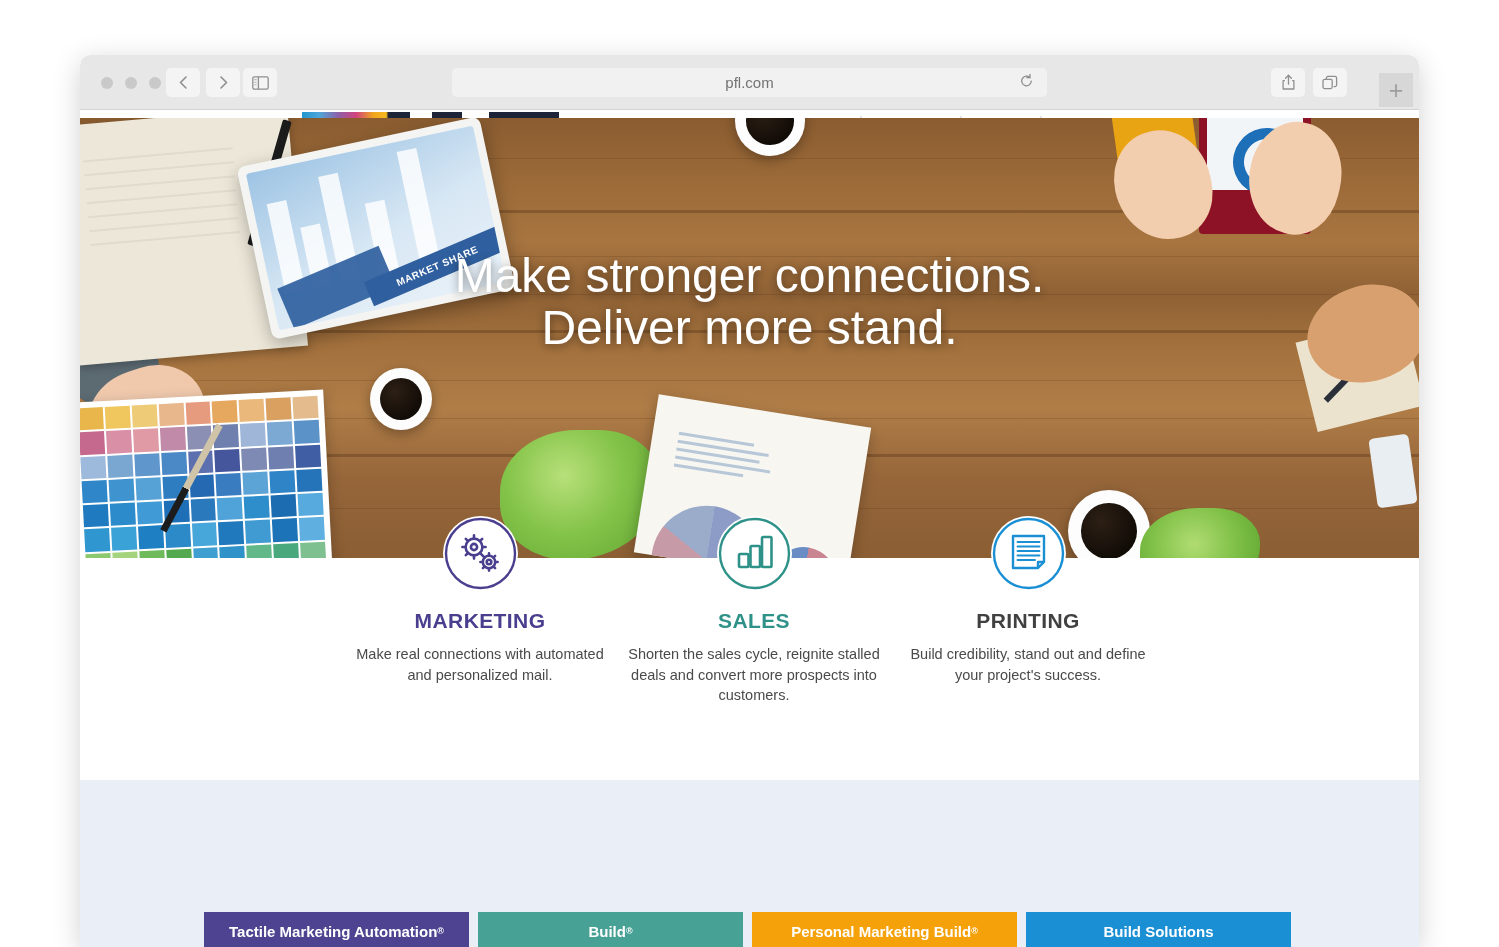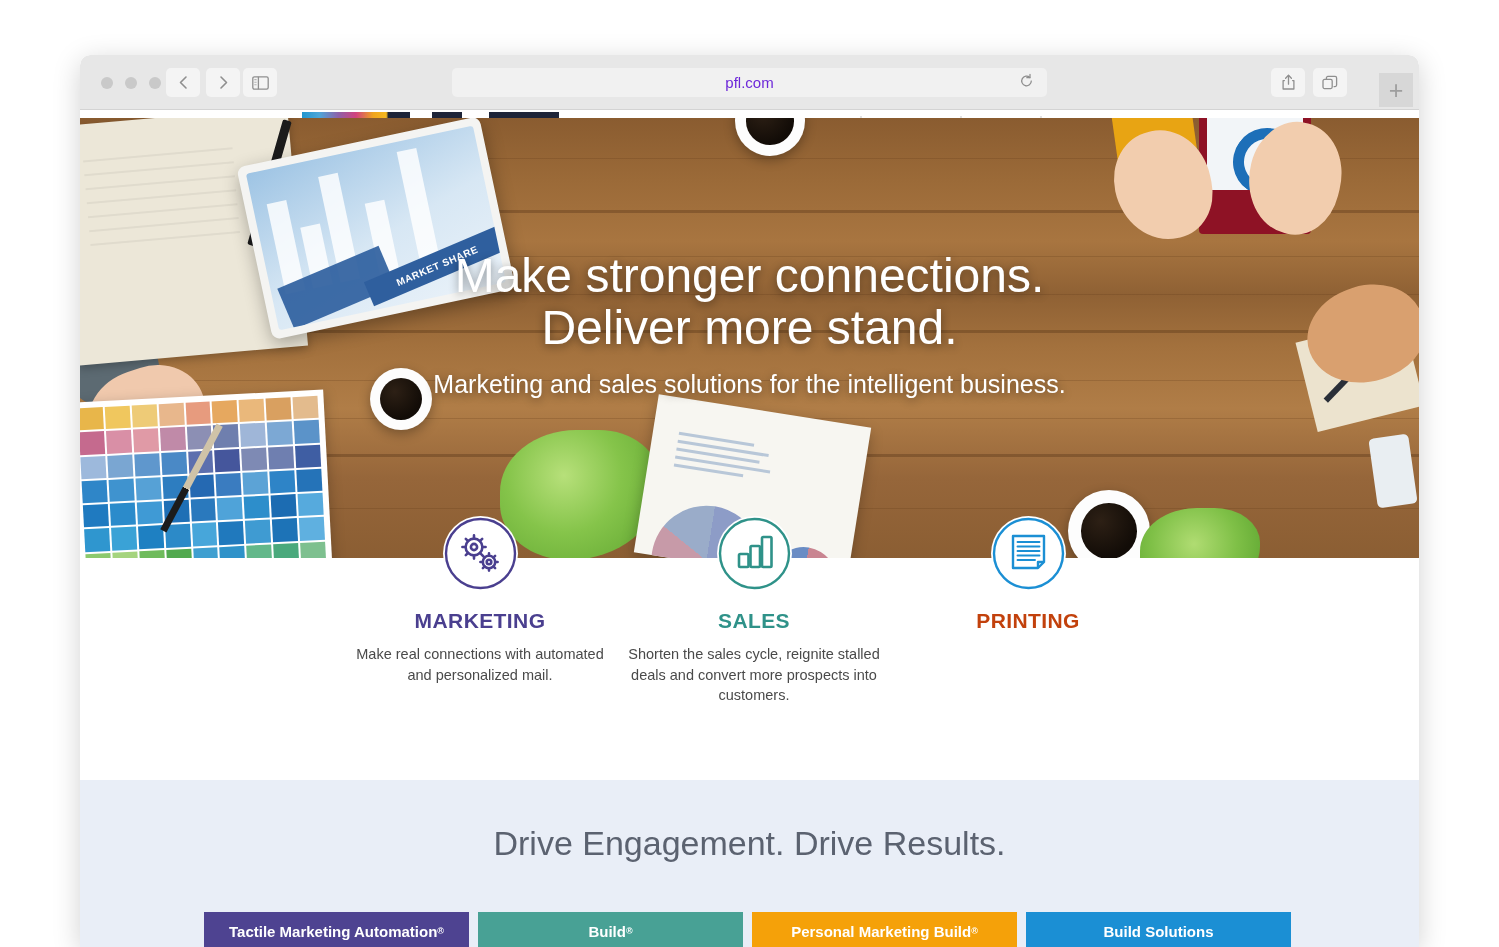--- a/index.html
+++ b/index.html
@@ -47,21 +47,21 @@
   #sidebar-btn { position: absolute; left: 163px; top: 13px; }
 
   #address-bar {
     position: absolute; left: 372px; top: 13px;
     width: 595px; height: 29px;
     background: #f1f1f1;
     border-radius: 5px;
     display: flex; align-items: center; justify-content: center;
   }
   #url-text {
-    font-size: 15px; color: #6d28d9;
+    font-size: 15px; color: #737373;
     font-family: "Liberation Sans", sans-serif;
   }
   #reload-icon {
     position: absolute; right: 13px; top: 50%;
     transform: translateY(-50%);
     color: #8d8d8d;
   }
 
   .right-btns { position: absolute; right: 72px; top: 13px; display: flex; gap: 8px; }
   #new-tab-btn {
@@ -533,21 +533,20 @@
       <div class="hand" id="hand-r1"></div>
       <div class="hand" id="hand-r2"></div>
       <div id="notepad-r"></div>
       <div id="pen-r"></div>
       <div class="hand" id="hand-r3"></div>
       <div id="phone-r"></div>
 
       <div id="hero-copy">
         <div class="hero-line">Make stronger connections.</div>
         <div class="hero-line">Deliver more stand.</div>
-        <div id="hero-sub">Marketing and sales solutions for the intelligent business.</div>
       </div>
     </div>
 
     <div id="features">
 
       <div class="feature" id="feature-marketing">
         <div class="f-badge">
           <svg width="75" height="75" viewBox="0 0 75 75">
             <circle cx="37.5" cy="37.5" r="34.5" fill="none" stroke="#4a3f8f" stroke-width="2.4"></circle>
             <g fill="none" stroke="#4a3f8f" stroke-width="2.6">
@@ -591,26 +590,26 @@
             </g>
             <g stroke="#1b8fd4" stroke-width="1.9" stroke-linecap="round">
               <line x1="26.5" y1="26" x2="48.5" y2="26"></line>
               <line x1="26.5" y1="30.5" x2="48.5" y2="30.5"></line>
               <line x1="26.5" y1="35" x2="48.5" y2="35"></line>
               <line x1="26.5" y1="39.5" x2="48.5" y2="39.5"></line>
               <line x1="26.5" y1="44" x2="44" y2="44"></line>
             </g>
           </svg>
         </div>
-        <div class="f-title" style="color:#c2410c">PRINTING</div>
+        <div class="f-title" style="color:#404040">PRINTING</div>
+        <div class="f-desc">Build credibility, stand out and define your project's success.</div>
       </div>
     </div>
 
     <div id="engagement">
-      <div id="engagement-title">Drive Engagement. Drive Results.</div>
 
       <div id="product-cards">
 
         <div class="p-card">
           <div class="p-head" style="background:#4e4391">
             <span>Tactile Marketing Automation</span>
               <span class="sup">®</span>
           </div>
 
         </div>

